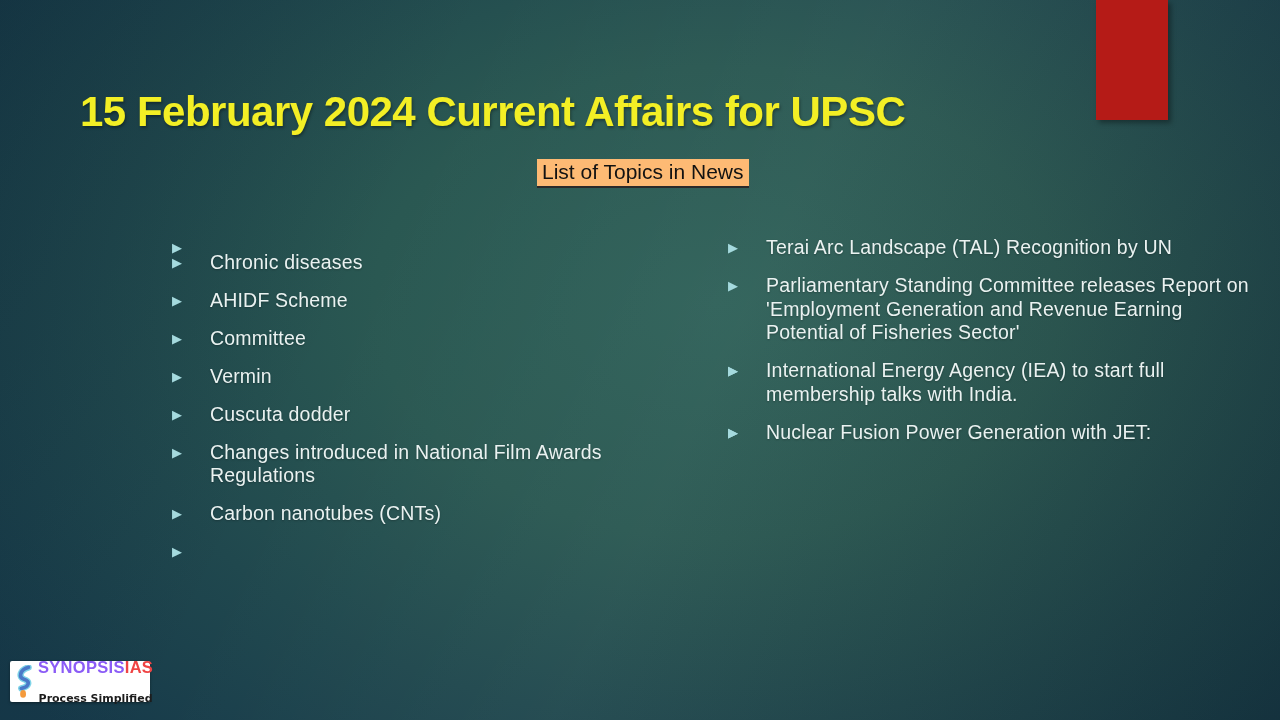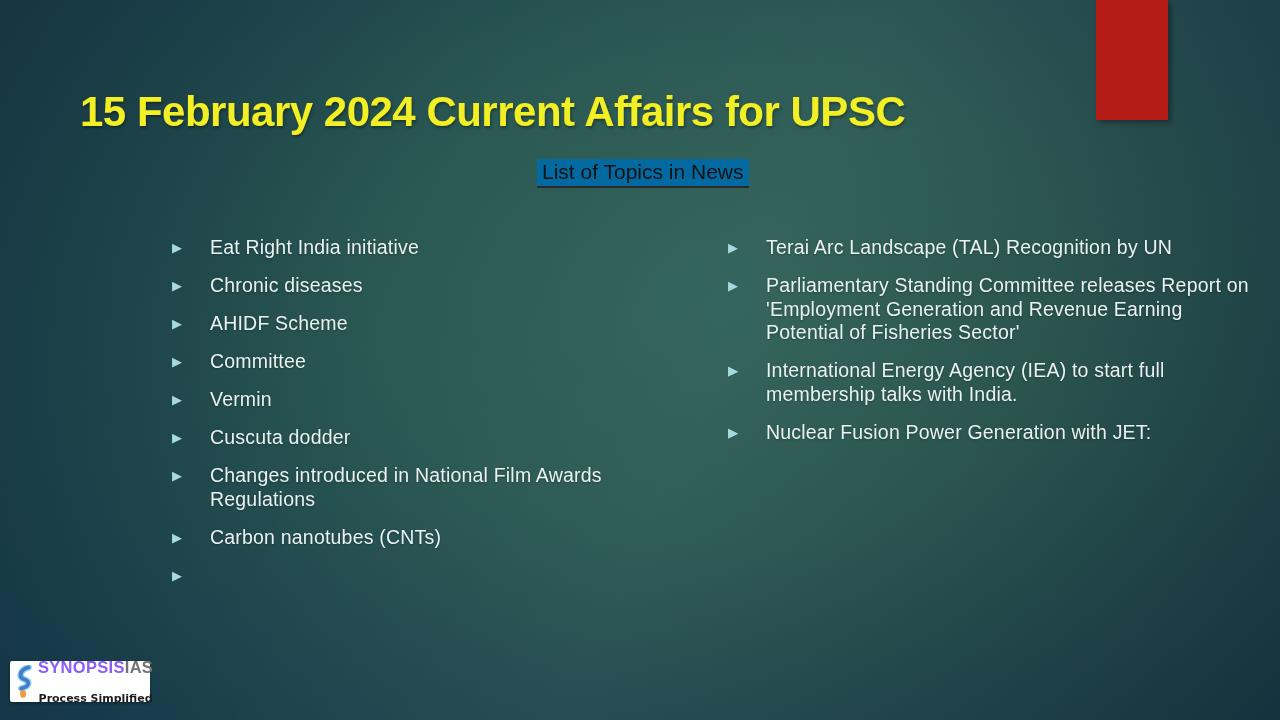--- a/index.html
+++ b/index.html
@@ -62,24 +62,24 @@
 </style>
 </head>
 <body>
 
 <div class="slide">
 
   <div class="red-block" style="background: rgb(181, 27, 23);"></div>
 
   <h1 class="title" style="color: rgb(243, 239, 37);">15 February 2024 Current Affairs for UPSC</h1>
 
-  <div class="topics-label" style="background: #0369a1;">List of Topics in News</div>
+  <div class="topics-label" style="background: #fdba74;">List of Topics in News</div>
 
   <ul class="topic-list left" style="color: rgb(234, 242, 241);">
-      <li class="topic-item"><span class="bullet" style="color: rgb(165, 218, 222);">▶</span><span>Eat Right India initiative</span></li>
+      <li class="topic-item"><span class="bullet" style="color: rgb(165, 218, 222);">▶</span></li>
       <li class="topic-item"><span class="bullet" style="color: rgb(165, 218, 222);">▶</span><span>Chronic diseases</span></li>
       <li class="topic-item"><span class="bullet" style="color: rgb(165, 218, 222);">▶</span><span>AHIDF Scheme</span></li>
       <li class="topic-item"><span class="bullet" style="color: rgb(165, 218, 222);">▶</span><span>Committee</span></li>
       <li class="topic-item"><span class="bullet" style="color: rgb(165, 218, 222);">▶</span><span>Vermin</span></li>
       <li class="topic-item"><span class="bullet" style="color: rgb(165, 218, 222);">▶</span><span>Cuscuta dodder</span></li>
       <li class="topic-item"><span class="bullet" style="color: rgb(165, 218, 222);">▶</span><span>Changes introduced in National Film Awards Regulations</span></li>
       <li class="topic-item"><span class="bullet" style="color: rgb(165, 218, 222);">▶</span><span>Carbon nanotubes (CNTs)</span></li>
       <li class="topic-item"><span class="bullet" style="color: rgb(165, 218, 222);">▶</span></li>
     </ul>
 
@@ -92,18 +92,18 @@
       <li class="topic-item"><span class="bullet" style="color: rgb(165, 218, 222);">▶</span><span>Nuclear Fusion Power Generation with JET:</span></li>
     </ul>
 
   <div class="logo">
     <svg class="logo-icon" viewBox="0 0 24 36" xmlns="http://www.w3.org/2000/svg">
       <path d="M17 2 C7 5 6 13 12 15 C19 17 18 23 9 25" fill="none" stroke="#7fd4e8" stroke-width="7" stroke-linecap="round"></path>
       <path d="M17 2 C7 5 6 13 12 15 C19 17 18 23 9 25" fill="none" stroke="#4a79c8" stroke-width="4" stroke-linecap="round"></path>
       <ellipse cx="11" cy="31" rx="3.2" ry="4.2" fill="#f49a3c"></ellipse>
     </svg>
     <div class="logo-textcol">
-      <div class="logo-brand"><span style="color: #8b5cf6;">SYNOPSIS</span><span style="color: #737373;">IAS</span></div>
+      <div class="logo-brand"><span style="color: #8b5cf6;">SYNOPSIS</span><span style="color: #ef4444;">IAS</span></div>
       <div class="logo-tagline">Process Simplified</div>
     </div>
   </div>
 
 </div>
 
 </body></html>

